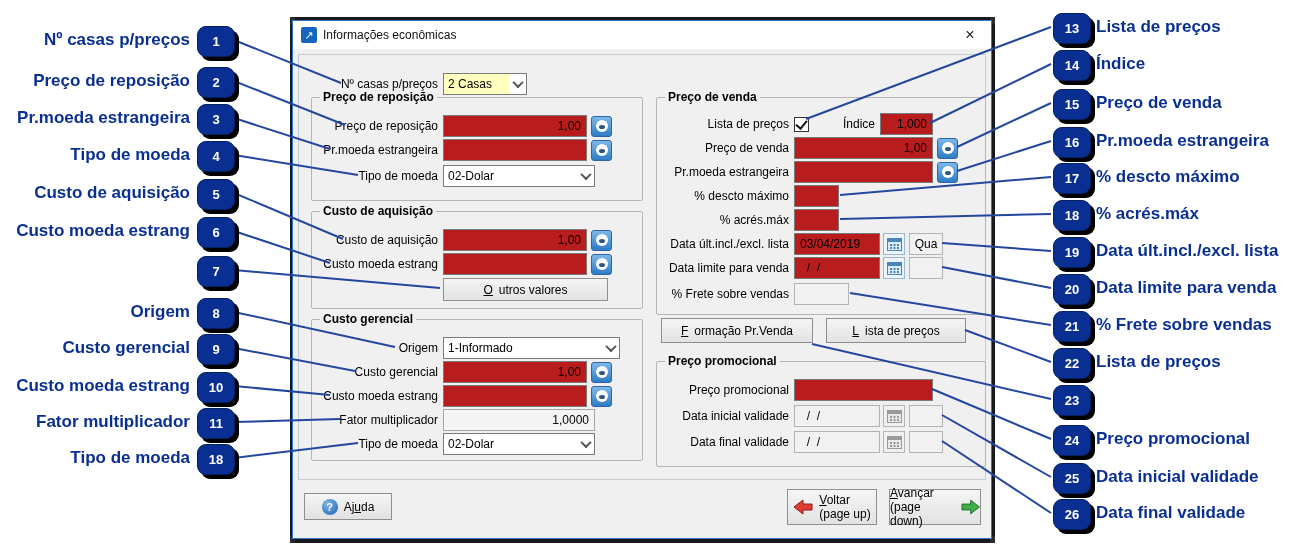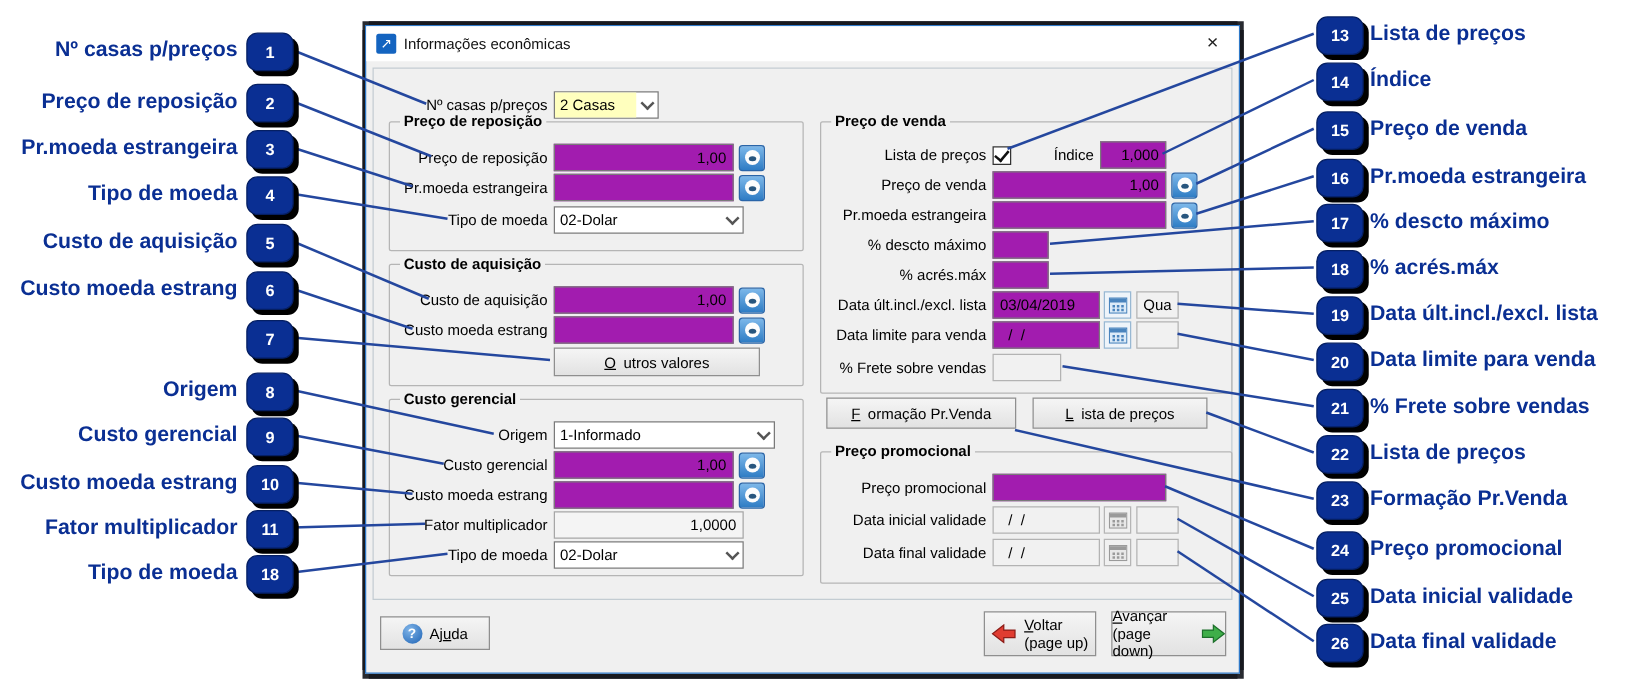--- a/index.html
+++ b/index.html
@@ -38,21 +38,21 @@
               font-size:16px; color:#222; cursor:default; }
   .panel { position:absolute; left:5px; top:33px; width:688px; height:426px;
            border:1px solid #c3ccd2; background:#f0f0f0; box-sizing:border-box; }
 
   
   .grp { position:absolute; border:1px solid #b5b5b5; border-radius:2px; z-index:1; }
   .grp-title { position:absolute; top:-8px; left:8px; background:#f0f0f0; padding:0 3px;
                font-weight:bold; font-size:12px; white-space:nowrap; }
   .frow { position:absolute; display:flex; align-items:center; height:22px; z-index:2; }
   .flabel { text-align:right; margin-right:5px; white-space:nowrap; }
-  .tb { box-sizing:border-box; height:22px; border:1px solid #7a7a7a; background:#a21caf;
+  .tb { box-sizing:border-box; height:22px; border:1px solid #7a7a7a; background:#b91c1c;
         display:flex; align-items:center; padding:0 5px; font-size:12px; white-space:pre; }
   .tb.num { justify-content:flex-end; }
   .tb.dis { background:#f1f1f1; border-color:#b3b3b3; }
   .tb.ro  { background:#f4f4f4; border-color:#a6a6a6; justify-content:flex-end; }
   .combo { box-sizing:border-box; height:22px; border:1px solid #7a7a7a; background:#fff;
            display:flex; align-items:stretch; }
   .cval { flex:1; display:flex; align-items:center; padding:0 4px; white-space:nowrap; }
   .cval.hl { background:#ffffbe; }
   .carrow { width:17px; display:flex; align-items:center; justify-content:center; }
   .chev { width:6px; height:6px; border-right:2px solid #555; border-bottom:2px solid #555;
@@ -158,21 +158,20 @@
   <div class="co-label co-right" style="top:203px">% acrés.máx</div>
   <div class="badge" style="left:1053px;top:237px">19</div>
   <div class="co-label co-right" style="top:240px">Data últ.incl./excl. lista</div>
   <div class="badge" style="left:1053px;top:274px">20</div>
   <div class="co-label co-right" style="top:277px">Data limite para venda</div>
   <div class="badge" style="left:1053px;top:311px">21</div>
   <div class="co-label co-right" style="top:314px">% Frete sobre vendas</div>
   <div class="badge" style="left:1053px;top:348px">22</div>
   <div class="co-label co-right" style="top:351px">Lista de preços</div>
   <div class="badge" style="left:1053px;top:385px">23</div>
-  <div class="co-label co-right" style="top:388px">Formação Pr.Venda</div>
   <div class="badge" style="left:1053px;top:425px">24</div>
   <div class="co-label co-right" style="top:428px">Preço promocional</div>
   <div class="badge" style="left:1053px;top:463px">25</div>
   <div class="co-label co-right" style="top:466px">Data inicial validade</div>
   <div class="badge" style="left:1053px;top:499px">26</div>
   <div class="co-label co-right" style="top:502px">Data final validade</div>
 
   <div id="dialog">
     <div class="titlebar">
       <span class="appicon">↗</span>

